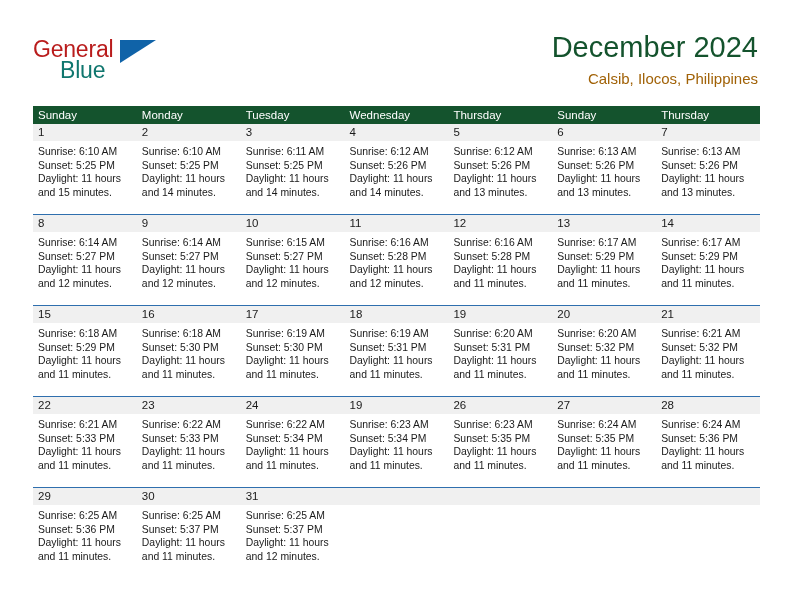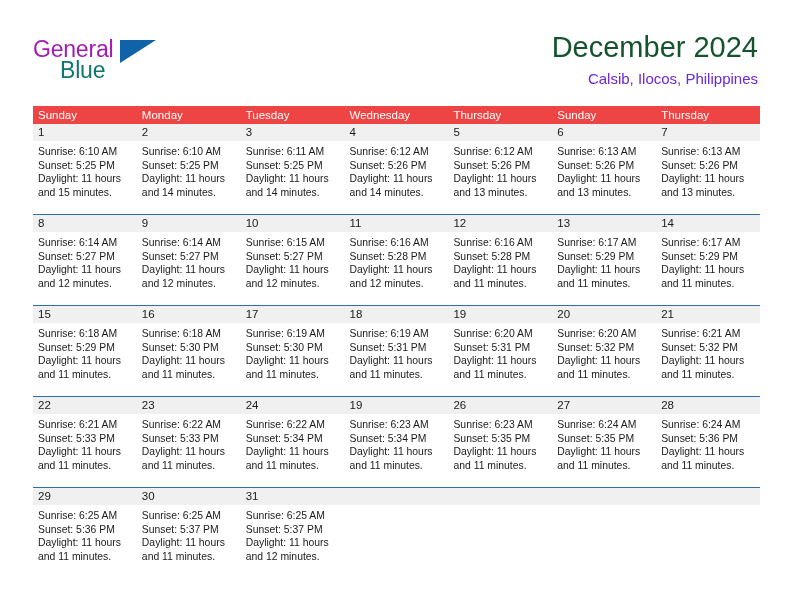--- a/index.html
+++ b/index.html
@@ -35,21 +35,21 @@
     top: 36px;
     width: 200px;
     height: 54px;
   }
   .logo-general {
     position: absolute;
     left: 0;
     top: 0;
     font-size: 23px;
     letter-spacing: -0.2px;
-    color: #a21caf;
+    color: #b91c1c;
     font-family: "Liberation Sans", sans-serif;
   }
   .logo-blue {
     position: absolute;
     left: 27px;
     top: 21px;
     font-size: 23px;
     letter-spacing: -0.2px;
     color: #0f766e;
     font-family: "Liberation Sans", sans-serif;
@@ -72,36 +72,36 @@
   }
   .month-title {
     font-size: 29px;
     color: #14532d;
     line-height: 34px;
     white-space: nowrap;
   }
   .location-sub {
     margin-top: 6px;
     font-size: 15px;
-    color: #6d28d9;
+    color: #a16207;
     line-height: 18px;
     white-space: nowrap;
   }
 
   
   .calendar {
     position: absolute;
     left: 33px;
     top: 106px;
     width: 727px;
   }
   .weekday-row {
     display: flex;
     width: 727px;
-    background: #ef4444;
+    background: #14532d;
   }
   .weekday-cell {
     flex: 1 1 0;
     height: 18px;
     line-height: 18px;
     font-size: 11.5px;
     color: #ffffff;
     padding-left: 5px;
     box-sizing: border-box;
     overflow: hidden;

